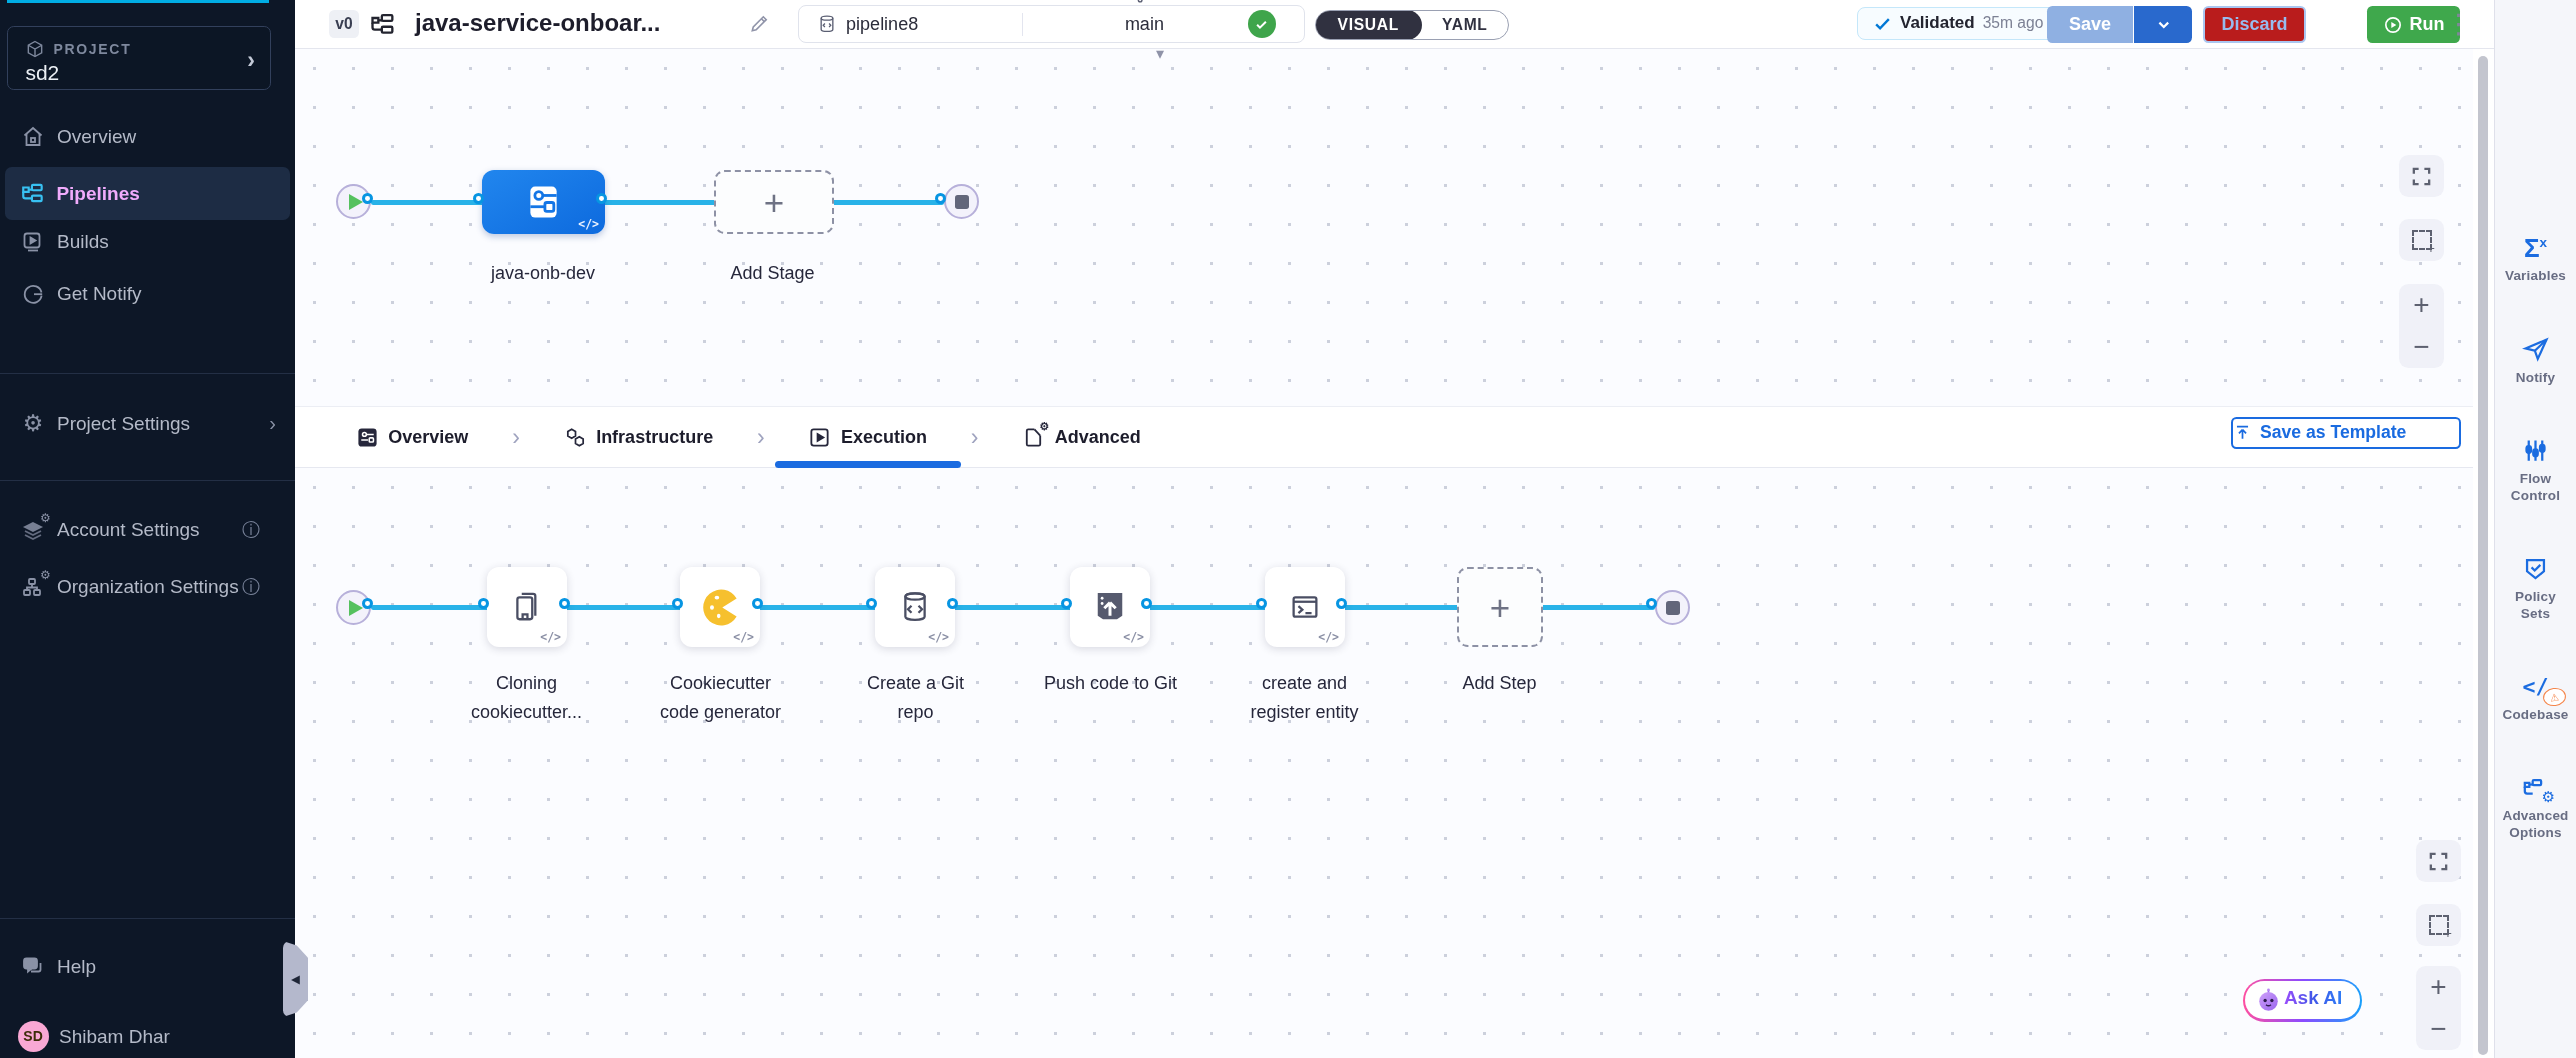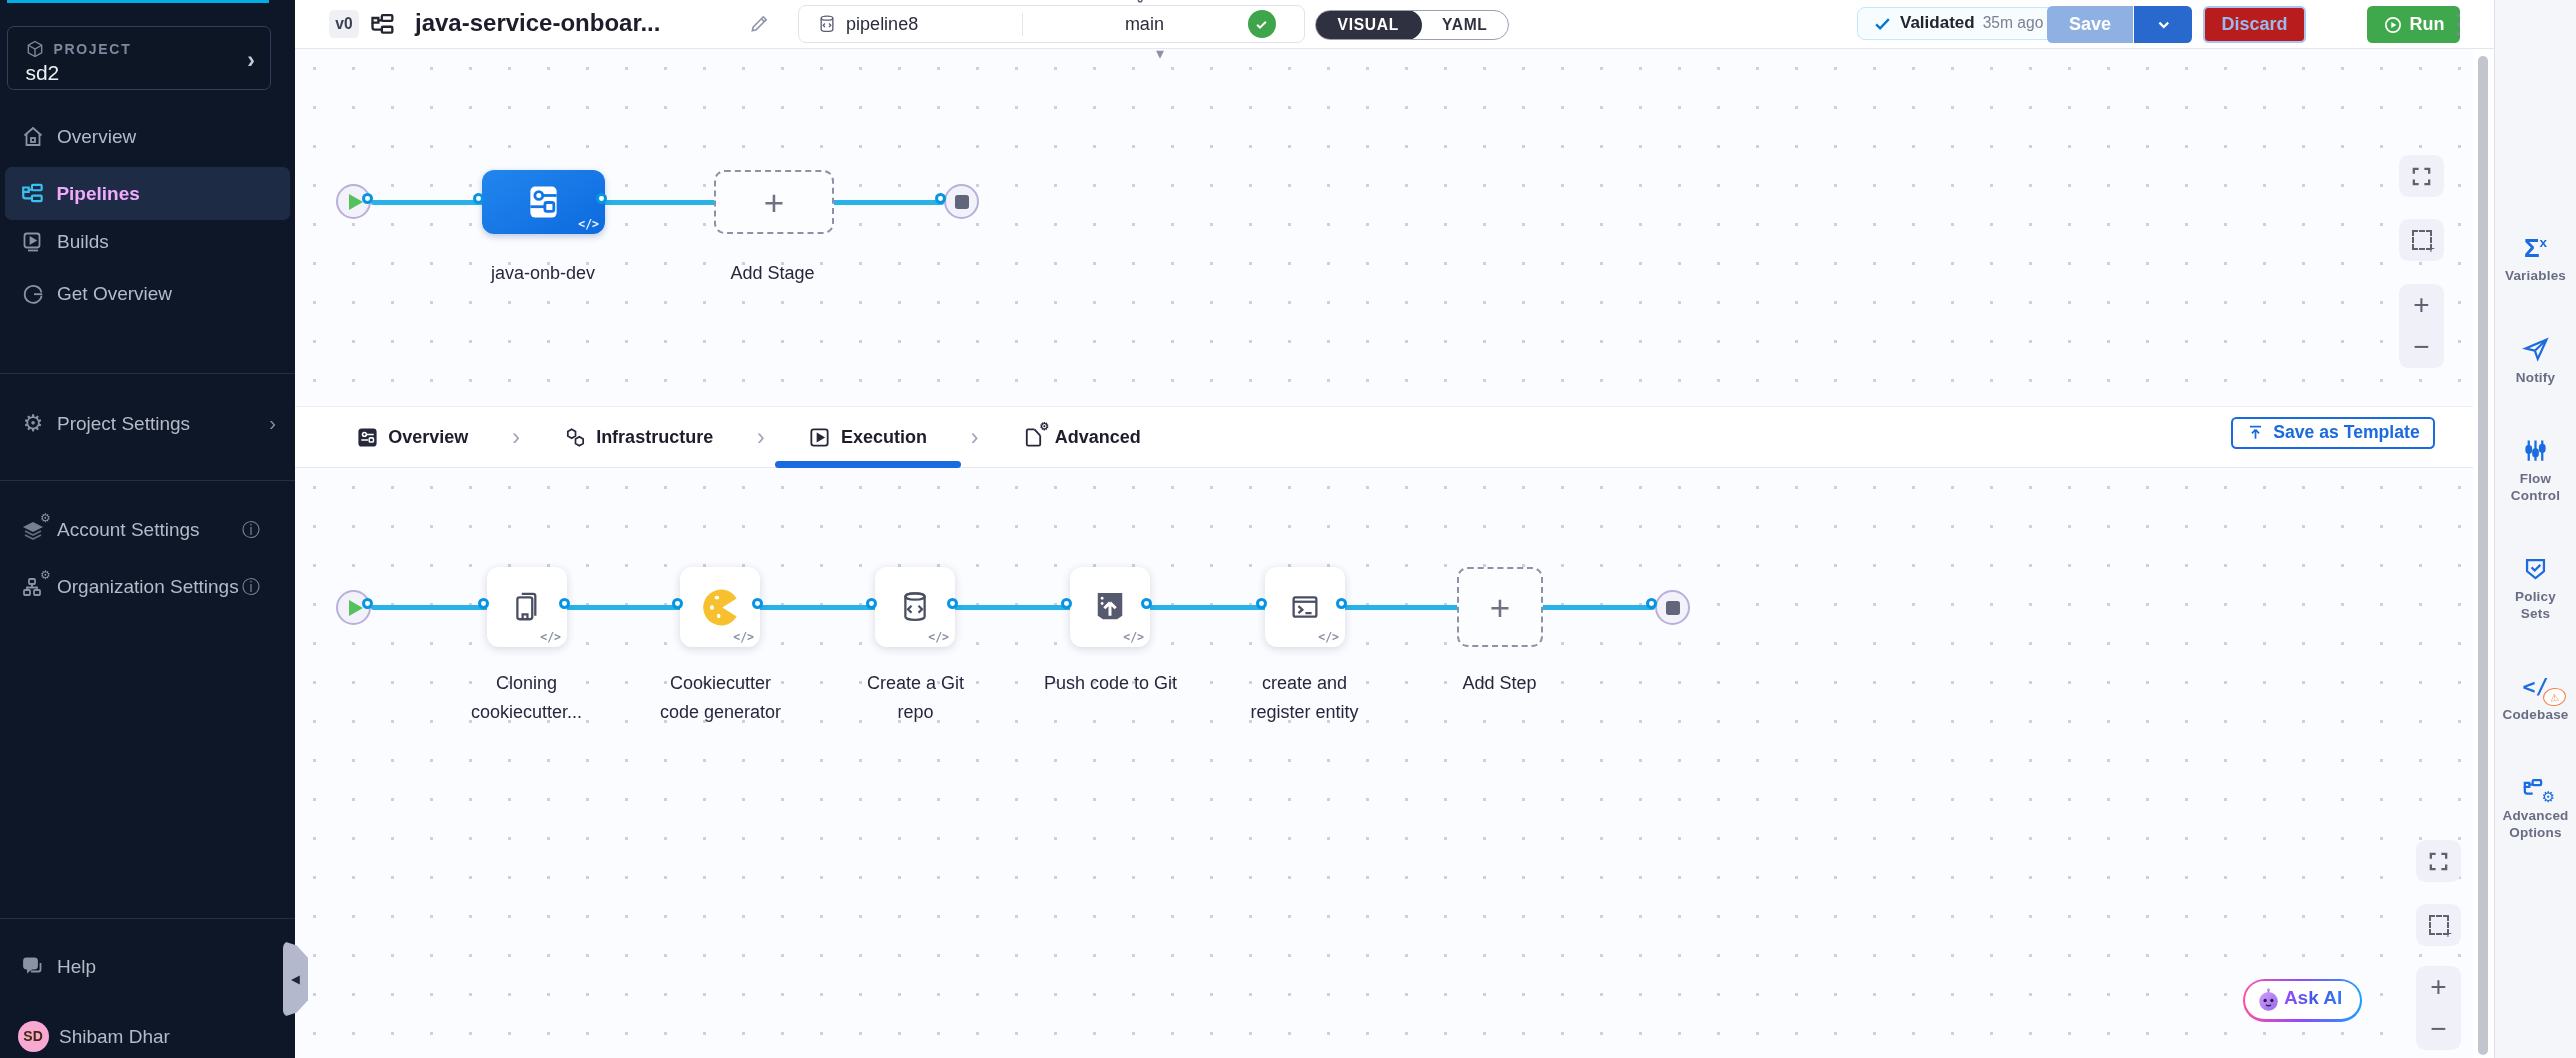--- a/index.html
+++ b/index.html
@@ -80,21 +80,21 @@
   .marquee-box { width:20px; height:20px; border:2px dashed #5d6170; position:relative; }
   .marquee-box::after { content:"+"; position:absolute; right:-5.4px; bottom:-8px; font-size:13.5px; color:#5d6170; background:transparent; }
   .zoom-glyph { line-height:1; cursor:pointer; }
 
   
   .tabbar { position:absolute; left:0; top:406px; width:2178px; height:62px; background:#fff; border-top:1.4px solid #eceef4; border-bottom:1.4px solid #e6e8f0; display:flex; align-items:center; padding-left:54px; z-index:3; }
   .tab { position:relative; height:62px; display:flex; align-items:center; gap:9.5px; padding:0 6.8px; font-size:18px; font-weight:bold; color:#1d1d2c; cursor:pointer; }
   .tab .tab-icon { width:23px; height:23px; color:#26273b; display:flex; align-items:center; justify-content:center; position:relative; }
   .tab.active::after { content:""; position:absolute; left:-27px; right:-27px; bottom:0; height:6.8px; border-radius:4px; background:#1a6be0; }
   .tab-sep { font-size:23px; color:#9fa3bf; margin:0 37px; }
-  .save-template-btn { position:absolute; left:1936px; top:9.5px; width:204px; height:32px; border:2px solid #1a6be0; border-radius:5.4px; background:#fff; color:#1a6be0; font-size:17.6px; font-weight:bold; display:flex; align-items:center; justify-content:center; gap:8px; cursor:pointer; }
+  .save-template-btn { position:absolute; left:1936px; top:9.5px; width:230px; height:32px; border:2px solid #1a6be0; border-radius:5.4px; background:#fff; color:#1a6be0; font-size:17.6px; font-weight:bold; display:flex; align-items:center; justify-content:flex-start; gap:8px; cursor:pointer; }
 
   
   .vscroll { position:absolute; left:2178px; top:49px; width:21px; height:1010px; background:#fff; z-index:4; }
   .vscroll-thumb { position:absolute; left:5.4px; top:6.8px; width:10px; height:999px; background:#c3c5ce; border-radius:5.4px; }
 
   
   .palette { position:absolute; left:2494px; top:0; width:82px; height:1059px; background:#f5f6fa; border-left:1.4px solid #dfe0ea; z-index:6; display:flex; flex-direction:column; align-items:center; padding-top:233px; }
   .pal-item { display:flex; flex-direction:column; align-items:center; margin-bottom:49px; cursor:pointer; width:74px; }
   .pal-icon { height:30px; color:#1b6ce0; display:flex; align-items:center; justify-content:center; position:relative; }
   .pal-label { margin-top:5.4px; font-size:13.5px; font-weight:bold; color:#686d83; text-align:center; line-height:1.25; letter-spacing:0.2px; }
@@ -167,21 +167,21 @@
       <span class="nav-label">Builds</span>
     </div>
 
     <div class="nav-item" style="top:270px;">
       <span class="nav-icon">
         <svg width="24" height="24" viewBox="0 0 24 24" fill="none" stroke="currentColor" stroke-width="1.8">
             <path d="M20.5 10.5a8.5 8.5 0 1 0 .1 3.2"></path>
             <path d="M13 12.2h8.2"></path>
           </svg>
       </span>
-      <span class="nav-label">Get Overview</span>
+      <span class="nav-label">Get Notify</span>
     </div>
 
     <div class="sb-divider" style="top:373px;"></div>
 
     <div class="nav-item" style="top:400px;">
       <span class="nav-icon" style="font-size:23px;">⚙</span>
       <span class="nav-label">Project Settings</span>
       <span class="nav-chevron">›</span>
     </div>
 

